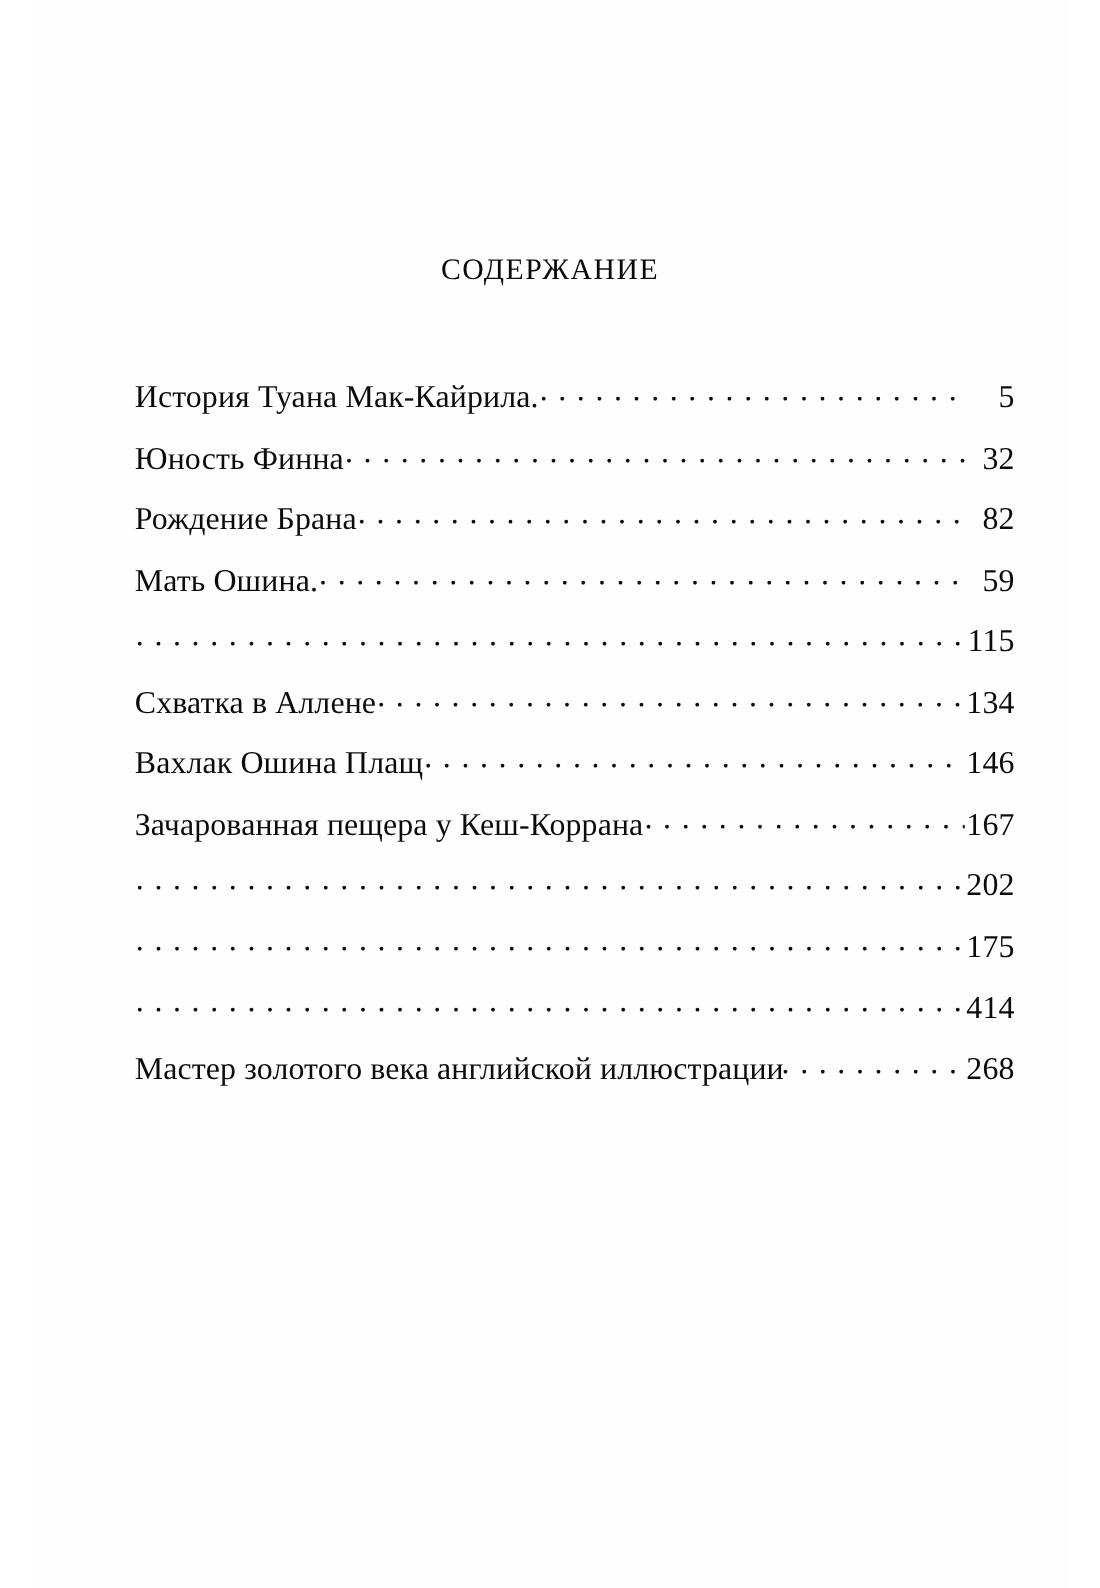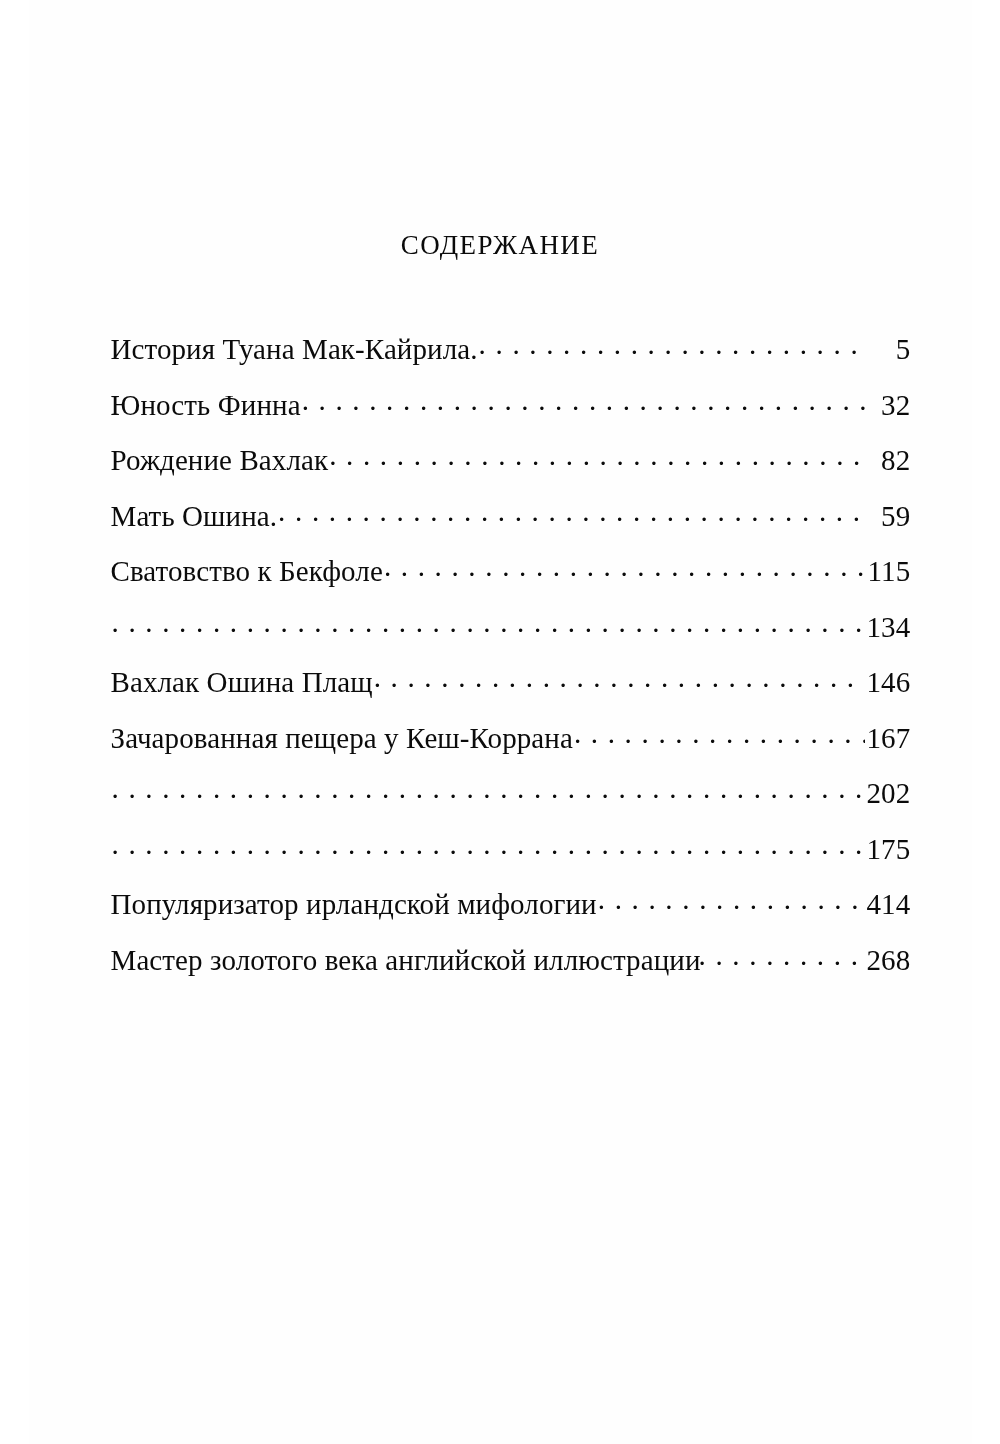--- a/index.html
+++ b/index.html
@@ -33,21 +33,21 @@
     color: #0a0a0a;
     line-height: 1;
   }
 
   .toc-list {
     position: absolute;
     left: 78px;
     right: 120px;
     top: 318px;
     list-style: none;
-    margin: 4px;
+    margin: 16px;
     padding: 0;
     font-family: Liberation Serif, serif;
   }
 
   .toc-entry {
     display: flex;
     align-items: baseline;
     width: 800px;
     height: 55.5px;
     font-size: 29px;
@@ -108,38 +108,38 @@
       <span class="toc-entry-page">5</span>
     </li>
 
     <li class="toc-entry">
       <span class="toc-entry-label">Юность Финна</span>
       <span class="toc-entry-leader"></span>
       <span class="toc-entry-page">32</span>
     </li>
 
     <li class="toc-entry">
-      <span class="toc-entry-label">Рождение Вахлак</span>
+      <span class="toc-entry-label">Рождение Брана</span>
       <span class="toc-entry-leader"></span>
       <span class="toc-entry-page">82</span>
     </li>
 
     <li class="toc-entry">
       <span class="toc-entry-label">Мать Ошина.</span>
       <span class="toc-entry-leader"></span>
       <span class="toc-entry-page">59</span>
     </li>
 
     <li class="toc-entry">
-      <span class="toc-entry-label">Сватовство к Бекфоле</span>
       <span class="toc-entry-leader"></span>
       <span class="toc-entry-page">115</span>
     </li>
 
     <li class="toc-entry">
+      <span class="toc-entry-label">Схватка в Аллене</span>
       <span class="toc-entry-leader"></span>
       <span class="toc-entry-page">134</span>
     </li>
 
     <li class="toc-entry">
       <span class="toc-entry-label">Вахлак Ошина Плащ</span>
       <span class="toc-entry-leader"></span>
       <span class="toc-entry-page">146</span>
     </li>
 
@@ -153,21 +153,20 @@
       <span class="toc-entry-leader"></span>
       <span class="toc-entry-page">202</span>
     </li>
 
     <li class="toc-entry">
       <span class="toc-entry-leader"></span>
       <span class="toc-entry-page">175</span>
     </li>
 
     <li class="toc-entry">
-      <span class="toc-entry-label">Популяризатор ирландской мифологии</span>
       <span class="toc-entry-leader"></span>
       <span class="toc-entry-page">414</span>
     </li>
 
     <li class="toc-entry tight">
       <span class="toc-entry-label">Мастер золотого века английской иллюстрации</span>
       <span class="toc-entry-leader"></span>
       <span class="toc-entry-page">268</span>
     </li>
 

